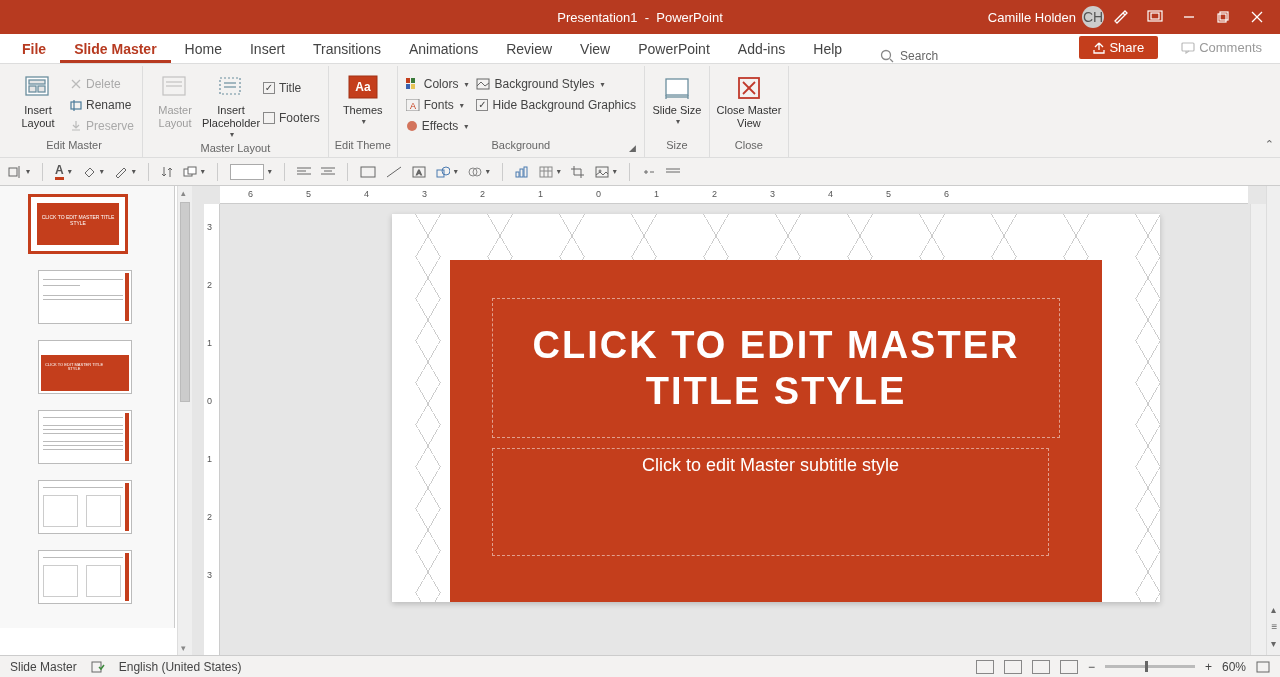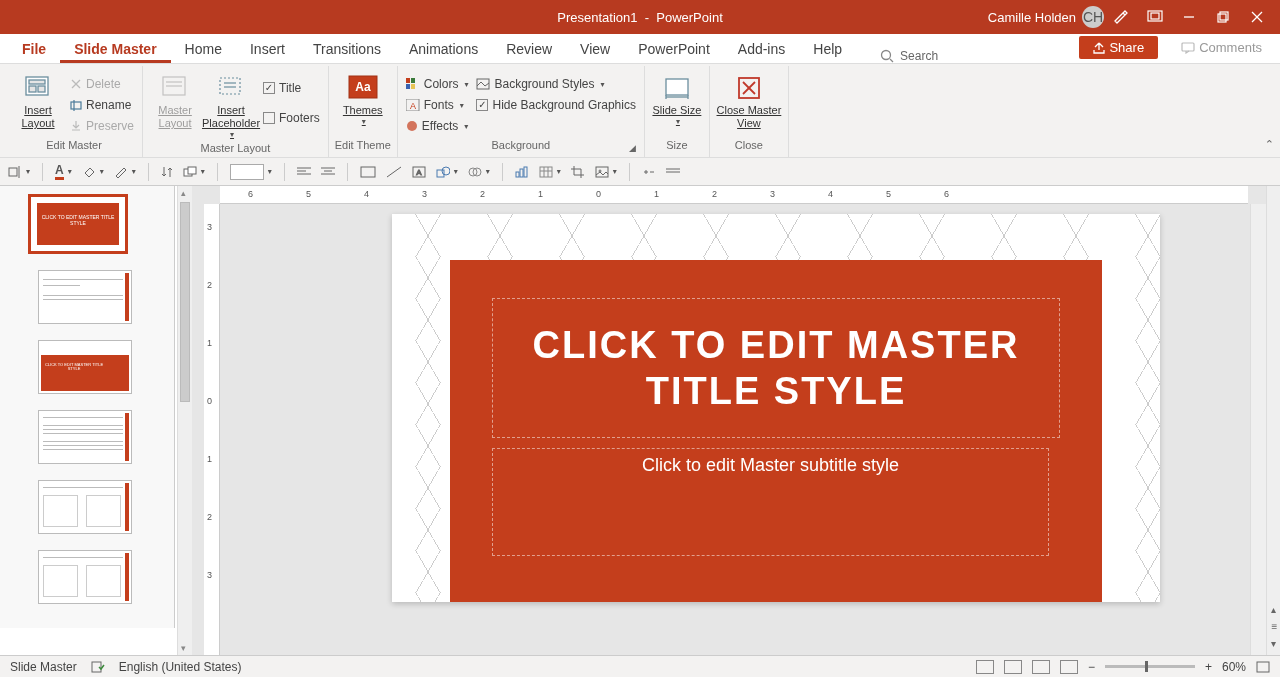--- a/index.html
+++ b/index.html
@@ -24,21 +24,21 @@
 .share-btn { background: #c43e1c; color: #fff; padding: 4px 14px; border-radius: 2px; font-size: 13px; display:flex; align-items:center; gap:4px;}
 .comments-btn { color: #999; padding: 4px 10px; font-size: 13px; display:flex;align-items:center;gap:4px;}
 
 
 .ribbon { height: 94px; background: #f3f2f1; border-bottom: 1px solid #ddd; display: flex; align-items: stretch; padding: 2px 6px 0 6px; position:relative;}
 .group { display: flex; flex-direction: column; align-items: center; padding: 2px 6px; border-right: 1px solid #ddd; }
 .group:last-child{border-right:none;}
 .group-content { flex: 1; display: flex; align-items: flex-start; gap: 4px; padding-top: 4px; }
 .group-label { font-size: 11px; color: #666; padding: 2px 0 4px 0; text-align: center; width: 100%; position:relative;}
 .dlauncher { position:absolute; right:2px; bottom:2px; font-size:9px; color:#666;}
-.btn-lg { display: flex; flex-direction: column; align-items: center; width: 52px; cursor: pointer; font-size: 11px; line-height: 1.2; text-align: center; text-decoration: underline; }
+.btn-lg { display: flex; flex-direction: column; align-items: center; width: 52px; cursor: pointer; font-size: 11px; line-height: 1.2; text-align: center; }
 .btn-lg .icon { height: 32px; display: flex; align-items: center; justify-content: center; }
 .btn-sm { display: flex; align-items: center; gap: 4px; font-size: 12px; color: #444; padding: 1px 2px; cursor: pointer; height:20px;}
 .btn-sm.disabled { color: #aaa; }
 .vcol { display: flex; flex-direction: column; gap: 1px; }
 .caret { font-size: 8px; color: #555; margin-left:2px;}
 .check { width: 12px; height: 12px; border: 1px solid #888; display:inline-flex; align-items:center; justify-content:center; font-size:10px; line-height:1;}
 .collapse-caret { position:absolute; right:6px; bottom:6px; color:#666; font-size:11px;}
 
 
 .fmt { height: 28px; background: #f3f2f1; border-bottom: 1px solid #ccc; display: flex; align-items: center; gap: 10px; padding: 0 8px; }

